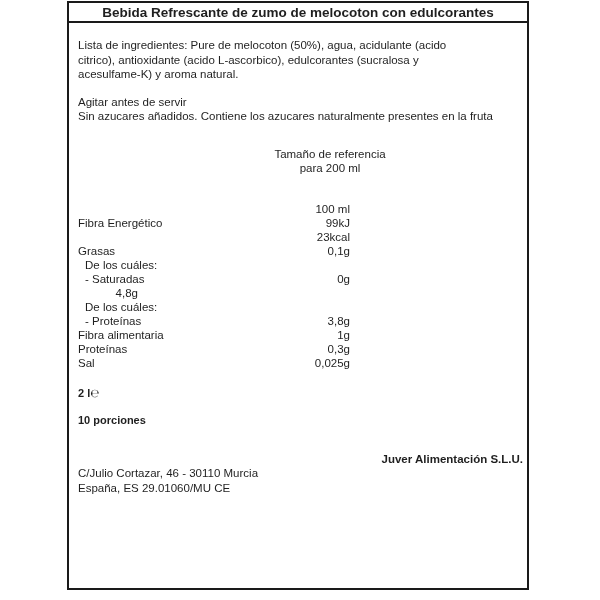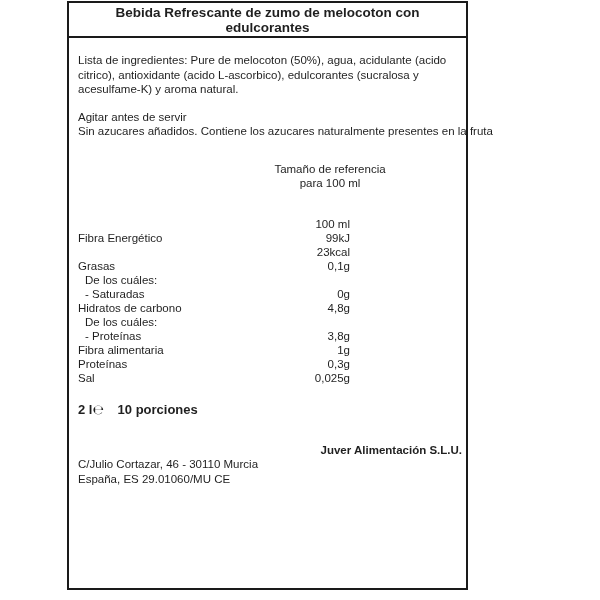--- a/index.html
+++ b/index.html
@@ -1,35 +1,35 @@
 <!DOCTYPE html>
 <html><head>
 <meta charset="utf-8">
 <style>
   * { margin:0; padding:0; box-sizing:border-box; }
   html,body { width:600px; height:600px; background:#ffffff; }
   body { font-family:"Liberation Sans","DejaVu Sans",sans-serif; color:#1f1f1f; }
   .canvas { position:relative; width:600px; height:600px; background:#ffffff; overflow:hidden; }
-  .label-box { position:absolute; left:67px; top:1px; width:401px; height:589px;
+  .label-box { position:absolute; left:67px; top:1px; width:462px; height:589px;
                border:2px solid #1a1a1a; background:#ffffff; }
   .title { text-align:center; font-weight:bold; font-size:13.5px; line-height:15px;
            padding:2px 6px 1px 6px; border-bottom:2px solid #1a1a1a; }
   .content { padding:0 4px 0 9px; font-size:11.5px; }
   .pre { white-space:pre-line; }
   .ingredients { margin-top:15px; line-height:14.5px; }
   .shake { margin-top:13px; line-height:14.5px; }
   .sugar-note { line-height:14.5px; white-space:nowrap; }
   .ref-size { margin-top:23px; width:300px; margin-left:102px; text-align:center; line-height:14.5px; }
   .nutrition { margin-top:26px; width:272px; }
   .nrow { display:flex; line-height:14px; }
   .nlabel { flex:1; }
   .nrow.indent .nlabel { padding-left:7px; }
   .nvalue { text-align:right; min-width:60px; white-space:nowrap; }
   .storage { margin-top:76px; line-height:14.5px; }
-  .netqty { margin-top:17px; font-weight:bold; font-size:13px; display:flex; gap:14px; align-items:baseline; }
+  .netqty { margin-top:17px; font-weight:bold; font-size:11px; display:flex; gap:14px; align-items:baseline;flex-direction:column; }
   .esign { font-family:"DejaVu Sans",sans-serif; }
   .footer { margin-top:26px; line-height:14.5px; }
   .mfr-name { font-weight:bold;text-align:right; }
 </style>
 </head>
 <body>
 
 <div class="canvas">
   <div class="label-box">
 
@@ -38,21 +38,21 @@
     <div class="content">
 
       <div class="ingredients pre">Lista de ingredientes: Pure de melocoton (50%), agua, acidulante (acido
 citrico), antioxidante (acido L-ascorbico), edulcorantes (sucralosa y
 acesulfame-K) y aroma natural.</div>
 
       <div class="shake">Agitar antes de servir</div>
       <div class="sugar-note">Sin azucares añadidos. Contiene los azucares naturalmente presentes en la fruta</div>
 
       <div class="ref-size pre">Tamaño de referencia
-para 100 ml</div>
+para 200 ml</div>
 
       <div class="nutrition">
         <div class="nrow">
           <span class="nlabel"></span>
           <span class="nvalue">100 ml</span>
         </div>
         <div class="nrow">
           <span class="nlabel">Fibra Energético</span>
           <span class="nvalue">99kJ</span>
         </div>
@@ -66,21 +66,20 @@
         </div>
         <div class="nrow indent">
           <span class="nlabel">De los cuáles:</span>
           <span class="nvalue"></span>
         </div>
         <div class="nrow indent">
           <span class="nlabel">- Saturadas</span>
           <span class="nvalue">0g</span>
         </div>
         <div class="nrow">
-          <span class="nlabel">Hidratos de carbono</span>
           <span class="nvalue">4,8g</span>
         </div>
         <div class="nrow indent">
           <span class="nlabel">De los cuáles:</span>
           <span class="nvalue"></span>
         </div>
         <div class="nrow indent">
           <span class="nlabel">- Proteínas</span>
           <span class="nvalue">3,8g</span>
         </div>

